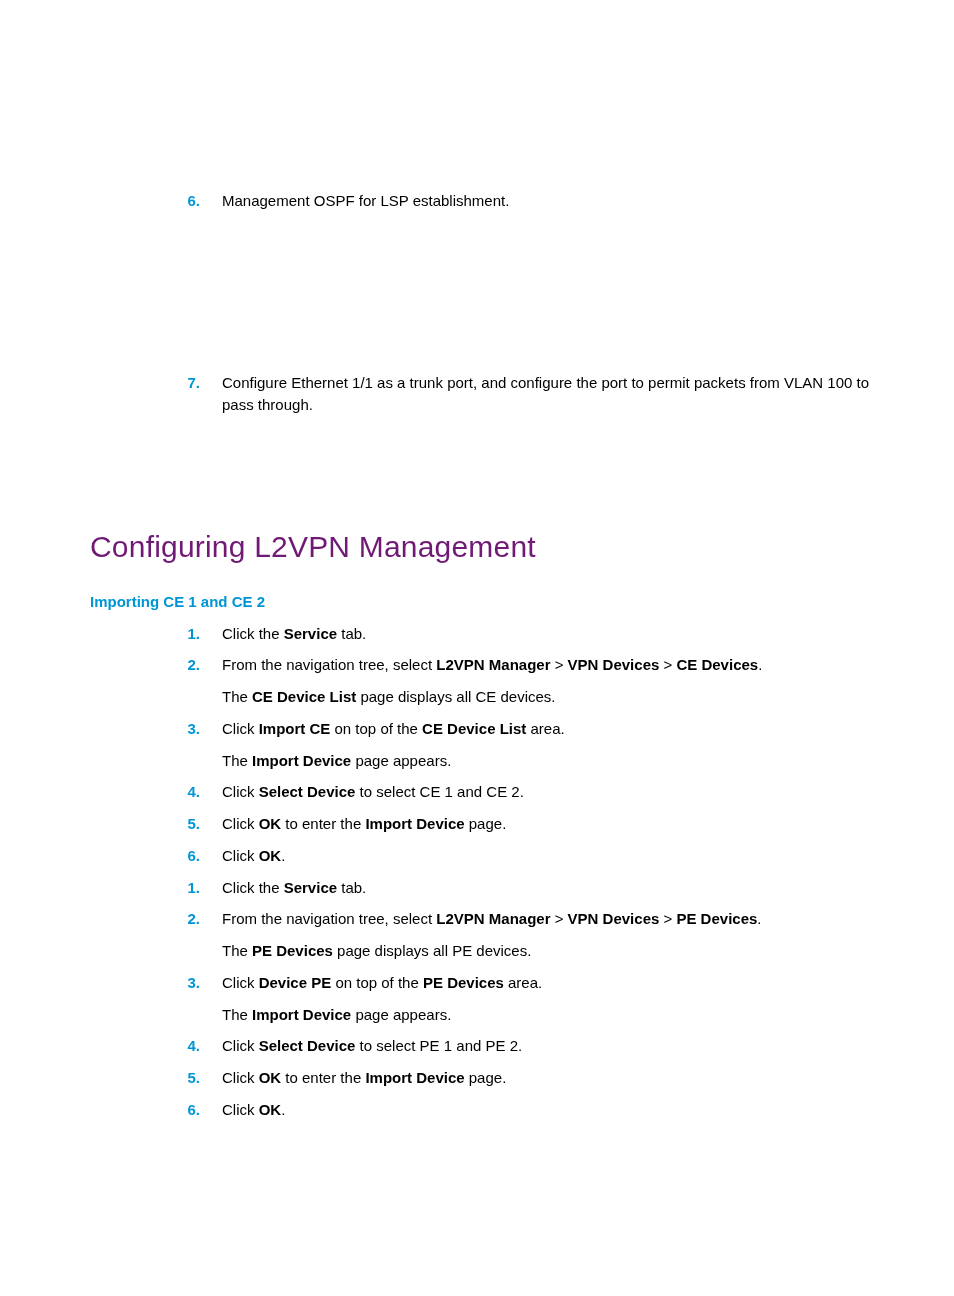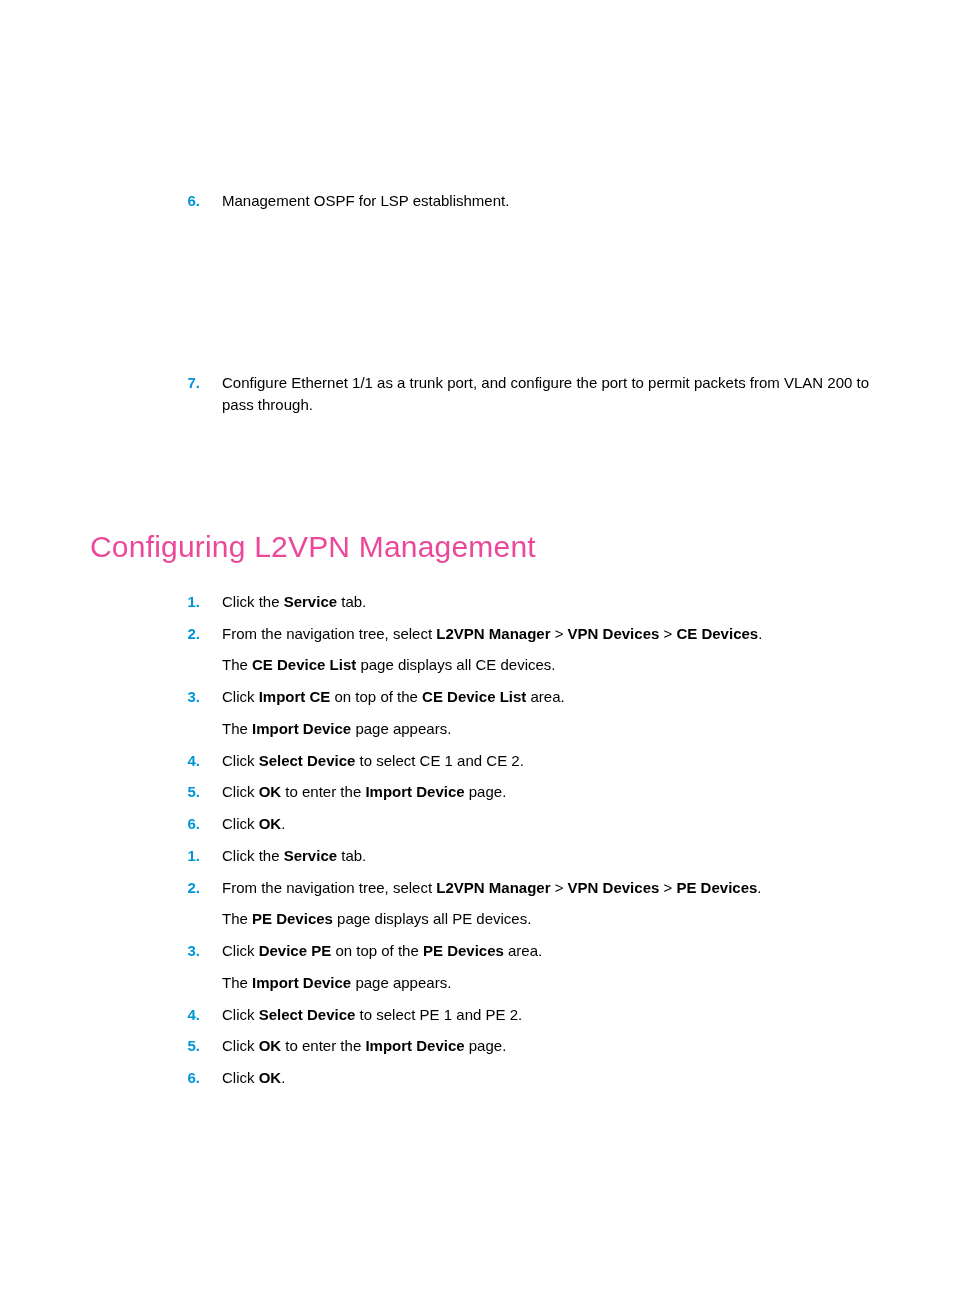--- a/index.html
+++ b/index.html
@@ -32,21 +32,21 @@
     padding-right: 22px;
   }
   .step-text {
     flex: 1;
   }
   .step-indent { padding-left: 70px; }
   h1.section {
     font-family: "Arial Narrow", Arial, sans-serif;
     font-weight: 300;
     font-stretch: condensed;
-    color: #ec4899;
+    color: #701a75;
     font-size: 30px;
     margin: 60px 0 22px 0;
     letter-spacing: 0.2px;
   }
   h3.sub {
     color: #0096d6;
     font-size: 15px;
     font-weight: bold;
     margin: 20px 0 10px 0;
   }
@@ -64,27 +64,28 @@
 <div class="page">
 
   <div class="step-indent" style="margin-top:190px;">
     <div id="top-steps-mount">
         <div class="step-item">
           <div class="step-num">6.</div>
           <div class="step-text">Management OSPF for LSP establishment.</div>
         </div>
         <div class="step-item" style="margin-top: 160px;">
           <div class="step-num">7.</div>
-          <div class="step-text">Configure Ethernet 1/1 as a trunk port, and configure the port to permit packets from VLAN 200 to pass through.</div>
+          <div class="step-text">Configure Ethernet 1/1 as a trunk port, and configure the port to permit packets from VLAN 100 to pass through.</div>
         </div>
       </div>
   </div>
 
   <h1 class="section" style="margin-top:110px;">Configuring L2VPN Management</h1>
 
+  <h3 class="sub">Importing CE 1 and CE 2</h3>
   <div class="step-indent">
     <div id="ce-steps-mount">
         <div class="step-item">
           <div class="step-num">1.</div>
           <div class="step-text">Click the <b>Service</b> tab.</div>
         </div>
         <div class="step-item">
           <div class="step-num">2.</div>
           <div class="step-text">From the navigation tree, select <b>L2VPN Manager</b> &gt; <b>VPN Devices</b> &gt; <b>CE Devices</b>.</div>
         </div>

